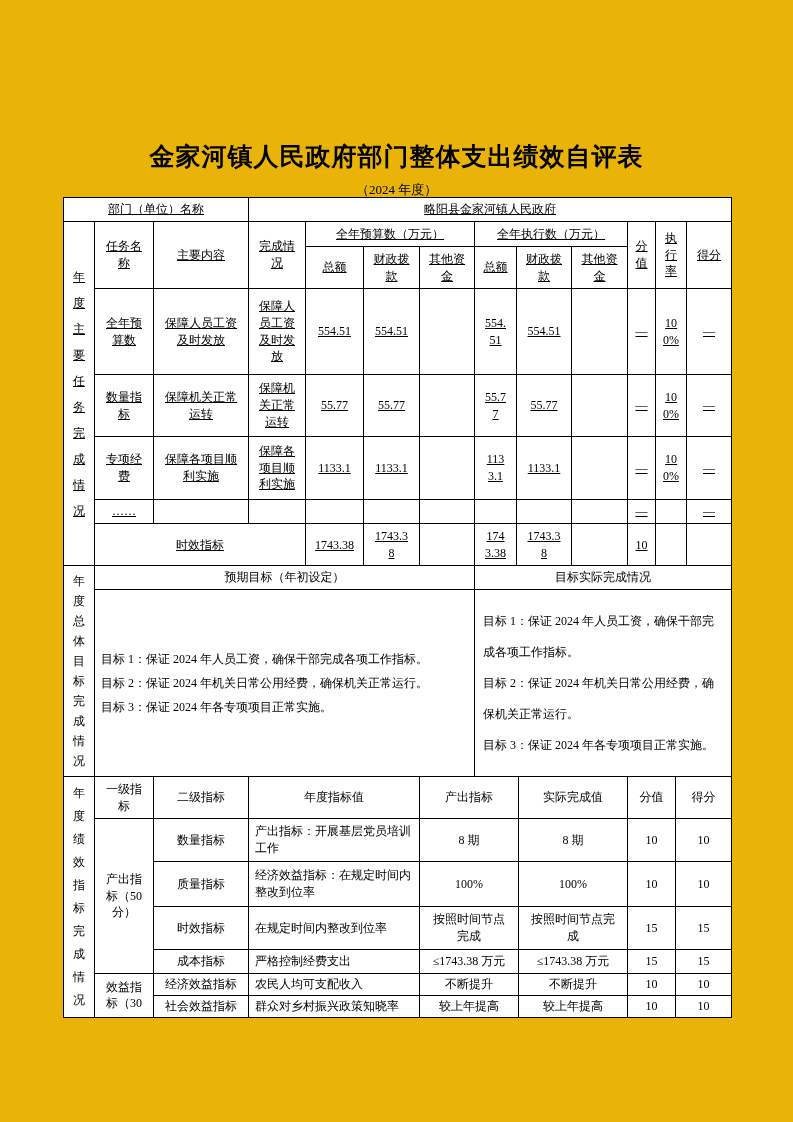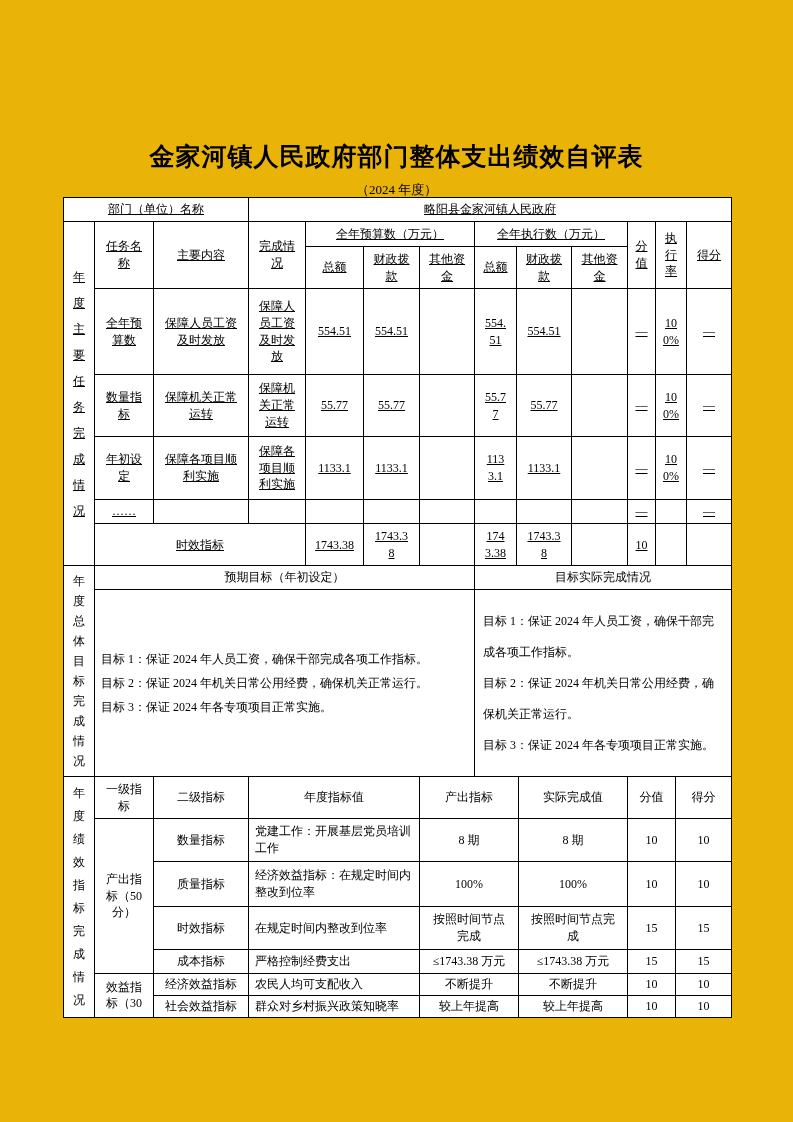--- a/index.html
+++ b/index.html
@@ -118,21 +118,21 @@
       <td class="c-bfiscal">55.77</td>
       <td></td>
       <td class="c-etotal">55.77</td>
       <td class="c-efiscal">55.77</td>
       <td></td>
       <td>—</td>
       <td>100%</td>
       <td>—</td>
     </tr>
     <tr style="height:63px">
-      <td>年初设定</td>
+      <td>专项经费</td>
       <td>保障各项目顺利实施</td>
       <td>保障各项目顺利实施</td>
       <td class="c-btotal">1133.1</td>
       <td class="c-bfiscal">1133.1</td>
       <td></td>
       <td class="c-etotal">1133.1</td>
       <td class="c-efiscal">1133.1</td>
       <td></td>
       <td>—</td>
       <td>100%</td>
@@ -230,21 +230,21 @@
       <td>二级指标</td>
       <td>年度指标值</td>
       <td>产出指标</td>
       <td>实际完成值</td>
       <td>分值</td>
       <td>得分</td>
     </tr>
     <tr style="height:43px">
       <td rowspan="4">产出指标（50分）</td>
       <td>数量指标</td>
-      <td class="left">党建工作：开展基层党员培训工作</td>
+      <td class="left">产出指标：开展基层党员培训工作</td>
       <td class="c-val8">8 期</td>
       <td class="c-val8">8 期</td>
       <td>10</td>
       <td>10</td>
     </tr>
     <tr style="height:45px">
       <td>质量指标</td>
       <td class="left">经济效益指标：在规定时间内整改到位率</td>
       <td class="c-val8">100%</td>
       <td class="c-val8">100%</td>

